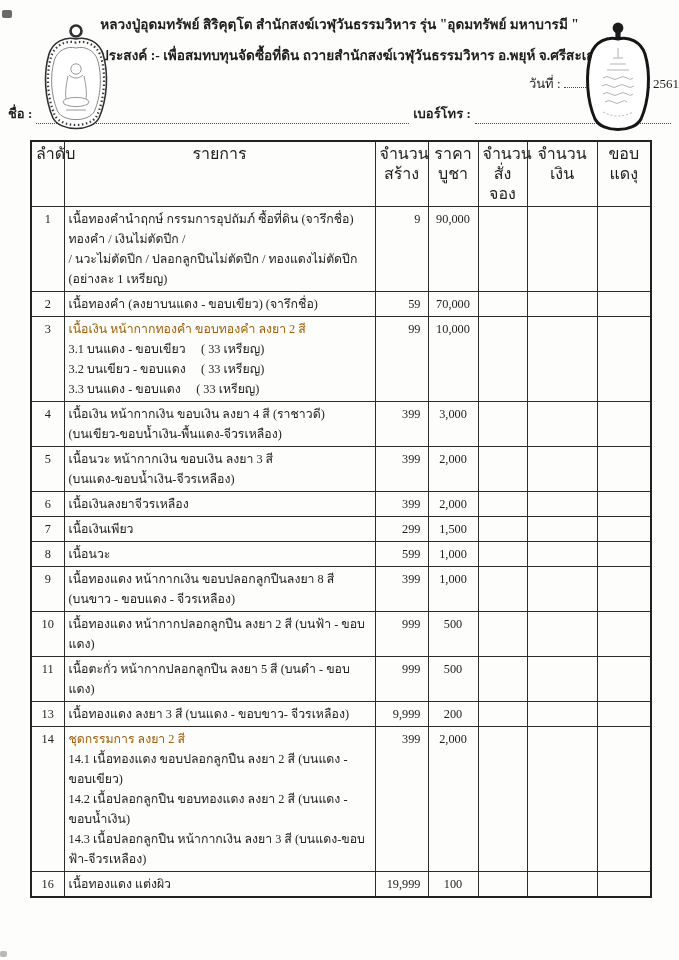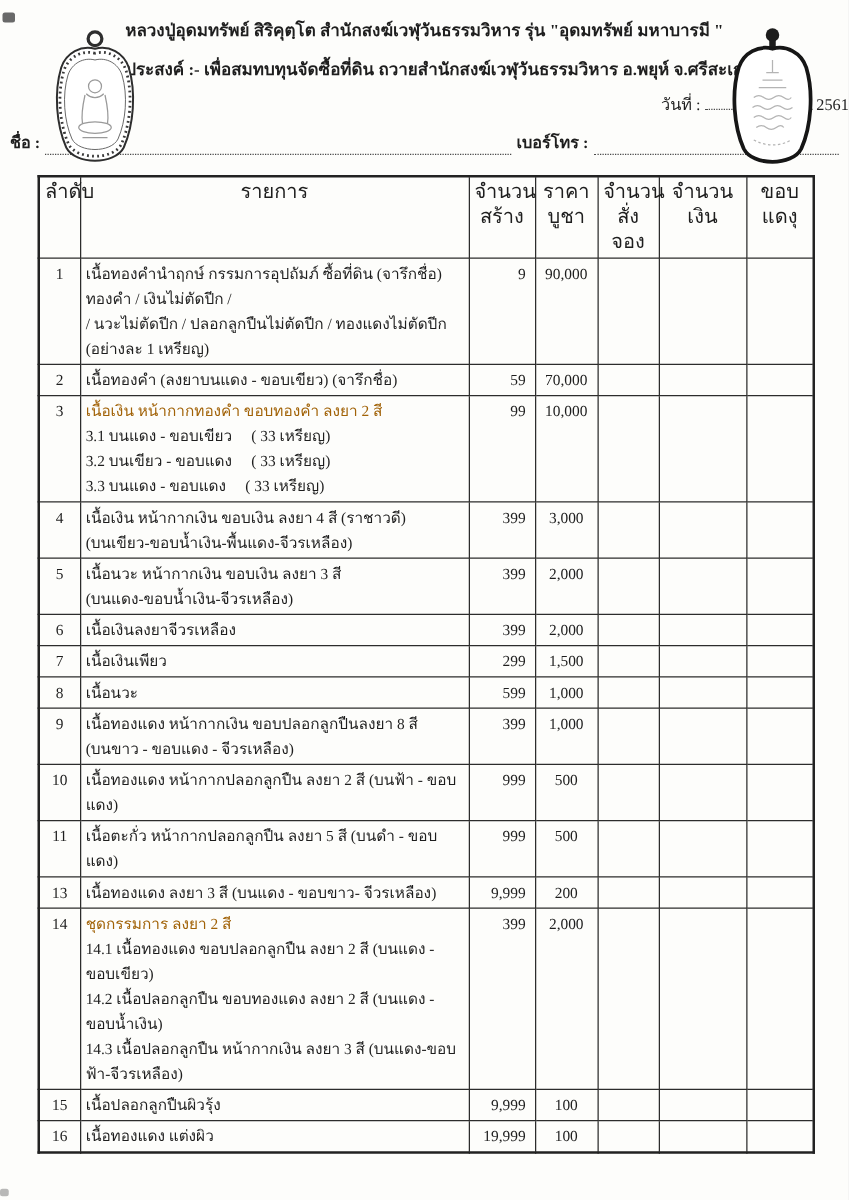--- a/index.html
+++ b/index.html
@@ -261,31 +261,20 @@
             <div>14.2 เนื้อปลอกลูกปืน ขอบทองแดง ลงยา 2 สี (บนแดง - ขอบน้ำเงิน)</div>
             <div>14.3 เนื้อปลอกลูกปืน หน้ากากเงิน ลงยา 3 สี (บนแดง-ขอบฟ้า-จีวรเหลือง)</div>
           </td>
           <td class="c-qty">399</td>
           <td class="c-price">2,000</td>
           <td class="c-order"></td>
           <td class="c-amount"></td>
           <td class="c-remark"></td>
         </tr>
         <tr>
-          <td class="c-no">15</td>
-          <td class="c-item">
-            <div>เนื้อปลอกลูกปืนผิวรุ้ง</div>
-          </td>
-          <td class="c-qty">9,999</td>
-          <td class="c-price">100</td>
-          <td class="c-order"></td>
-          <td class="c-amount"></td>
-          <td class="c-remark"></td>
-        </tr>
-        <tr>
           <td class="c-no">16</td>
           <td class="c-item">
             <div>เนื้อทองแดง แต่งผิว</div>
           </td>
           <td class="c-qty">19,999</td>
           <td class="c-price">100</td>
           <td class="c-order"></td>
           <td class="c-amount"></td>
           <td class="c-remark"></td>
         </tr>

